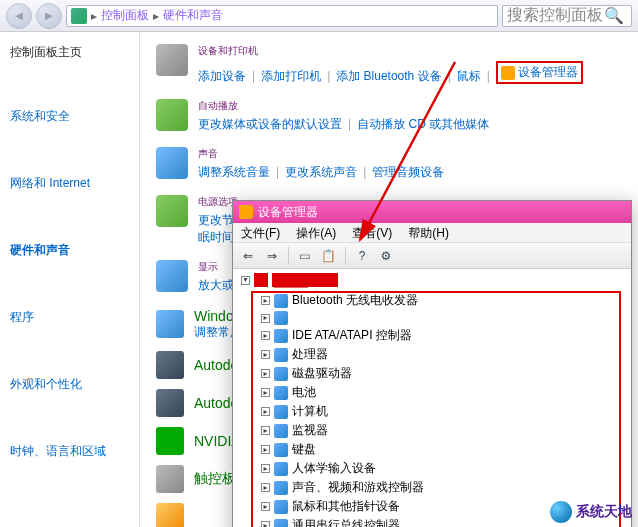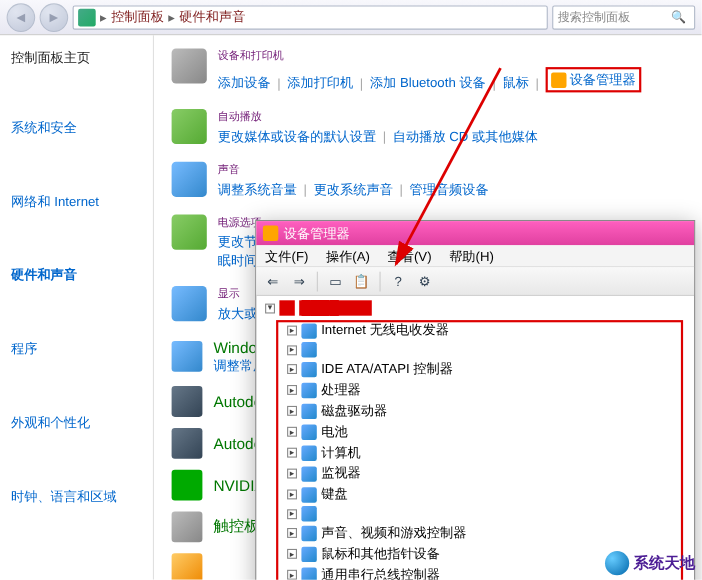--- a/index.html
+++ b/index.html
@@ -4,23 +4,23 @@
 <style>
 * { margin: 0; padding: 0; box-sizing: border-box; font-family: "Microsoft YaHei", SimSun, sans-serif; }
 body { width: 638px; height: 527px; overflow: hidden; background: #fff; position: relative; }
 
 
 .addressbar { height: 32px; background: linear-gradient(#f8f8fc,#e8e8f2); border-bottom: 1px solid #ccc; display: flex; align-items: center; padding: 0 6px; gap: 4px; }
 .navbtn { width: 26px; height: 26px; border-radius: 50%; background: radial-gradient(circle at 30% 30%, #cfd8e8, #9aa8c0); border: 1px solid #8090a8; display: flex; align-items: center; justify-content: center; color: #405070; font-size: 13px; cursor: pointer; }
 .navbtn.disabled { opacity: .5; }
 .crumbs { flex: 1; height: 22px; background: #fff; border: 1px solid #b0b8c8; border-radius: 2px; display: flex; align-items: center; font-size: 12px; }
 .crumb-icon { width: 16px; height: 16px; margin: 0 4px; background: linear-gradient(135deg,#4a8,#2a6); border-radius: 2px; }
-.crumb { padding: 0 4px; color: #7f1d1d; }
+.crumb { padding: 0 4px; color: #8b5cf6; }
 .crumb-sep { color: #666; }
-.searchbox { width: 130px; height: 22px; background: #fff; border: 1px solid #b0b8c8; border-radius: 2px; display: flex; align-items: center; padding: 0 4px; font-size: 11px; color: #888; }
+.searchbox { width: 130px; height: 22px; background: #fff; border: 1px solid #b0b8c8; border-radius: 2px; display: flex; align-items: center; padding: 0 4px; font-size: 16px; color: #888; }
 .searchbox .mag { color: #4060a0; margin-right: 3px; }
 
 
 .main { display: flex; height: calc(100% - 32px); }
 .sidebar { width: 140px; border-right: 1px solid #e0e0e0; padding: 12px 10px; font-size: 12px; }
 .side-title { color: #222; margin-bottom: 20px; }
 .side-item { color: #0066cc; padding: 3px 0; cursor: pointer; margin-top: 44px; }
 .side-item.active { color: #0066cc; font-weight: bold; }
 
 .content { flex: 1; padding: 12px 16px; overflow: hidden; }
@@ -213,21 +213,21 @@
     <div class="dm-root">
       <span class="exp">▾</span>
       <span class="rooticon"></span>
       <span class="dm-root-text">████</span>
     </div>
     <div class="dm-redbox"></div>
     <div class="dm-items" id="dm-items">
         <div class="dm-item">
           <span class="exp">▸</span>
           <span class="di-icon"></span>
-          <span>Internet 无线电收发器</span>
+          <span>Bluetooth 无线电收发器</span>
         </div>
         <div class="dm-item">
           <span class="exp">▸</span>
           <span class="di-icon"></span>
         </div>
         <div class="dm-item">
           <span class="exp">▸</span>
           <span class="di-icon"></span>
           <span>IDE ATA/ATAPI 控制器</span>
         </div>
@@ -257,20 +257,21 @@
           <span>监视器</span>
         </div>
         <div class="dm-item">
           <span class="exp">▸</span>
           <span class="di-icon"></span>
           <span>键盘</span>
         </div>
         <div class="dm-item">
           <span class="exp">▸</span>
           <span class="di-icon"></span>
+          <span>人体学输入设备</span>
         </div>
         <div class="dm-item">
           <span class="exp">▸</span>
           <span class="di-icon"></span>
           <span>声音、视频和游戏控制器</span>
         </div>
         <div class="dm-item">
           <span class="exp">▸</span>
           <span class="di-icon"></span>
           <span>鼠标和其他指针设备</span>

